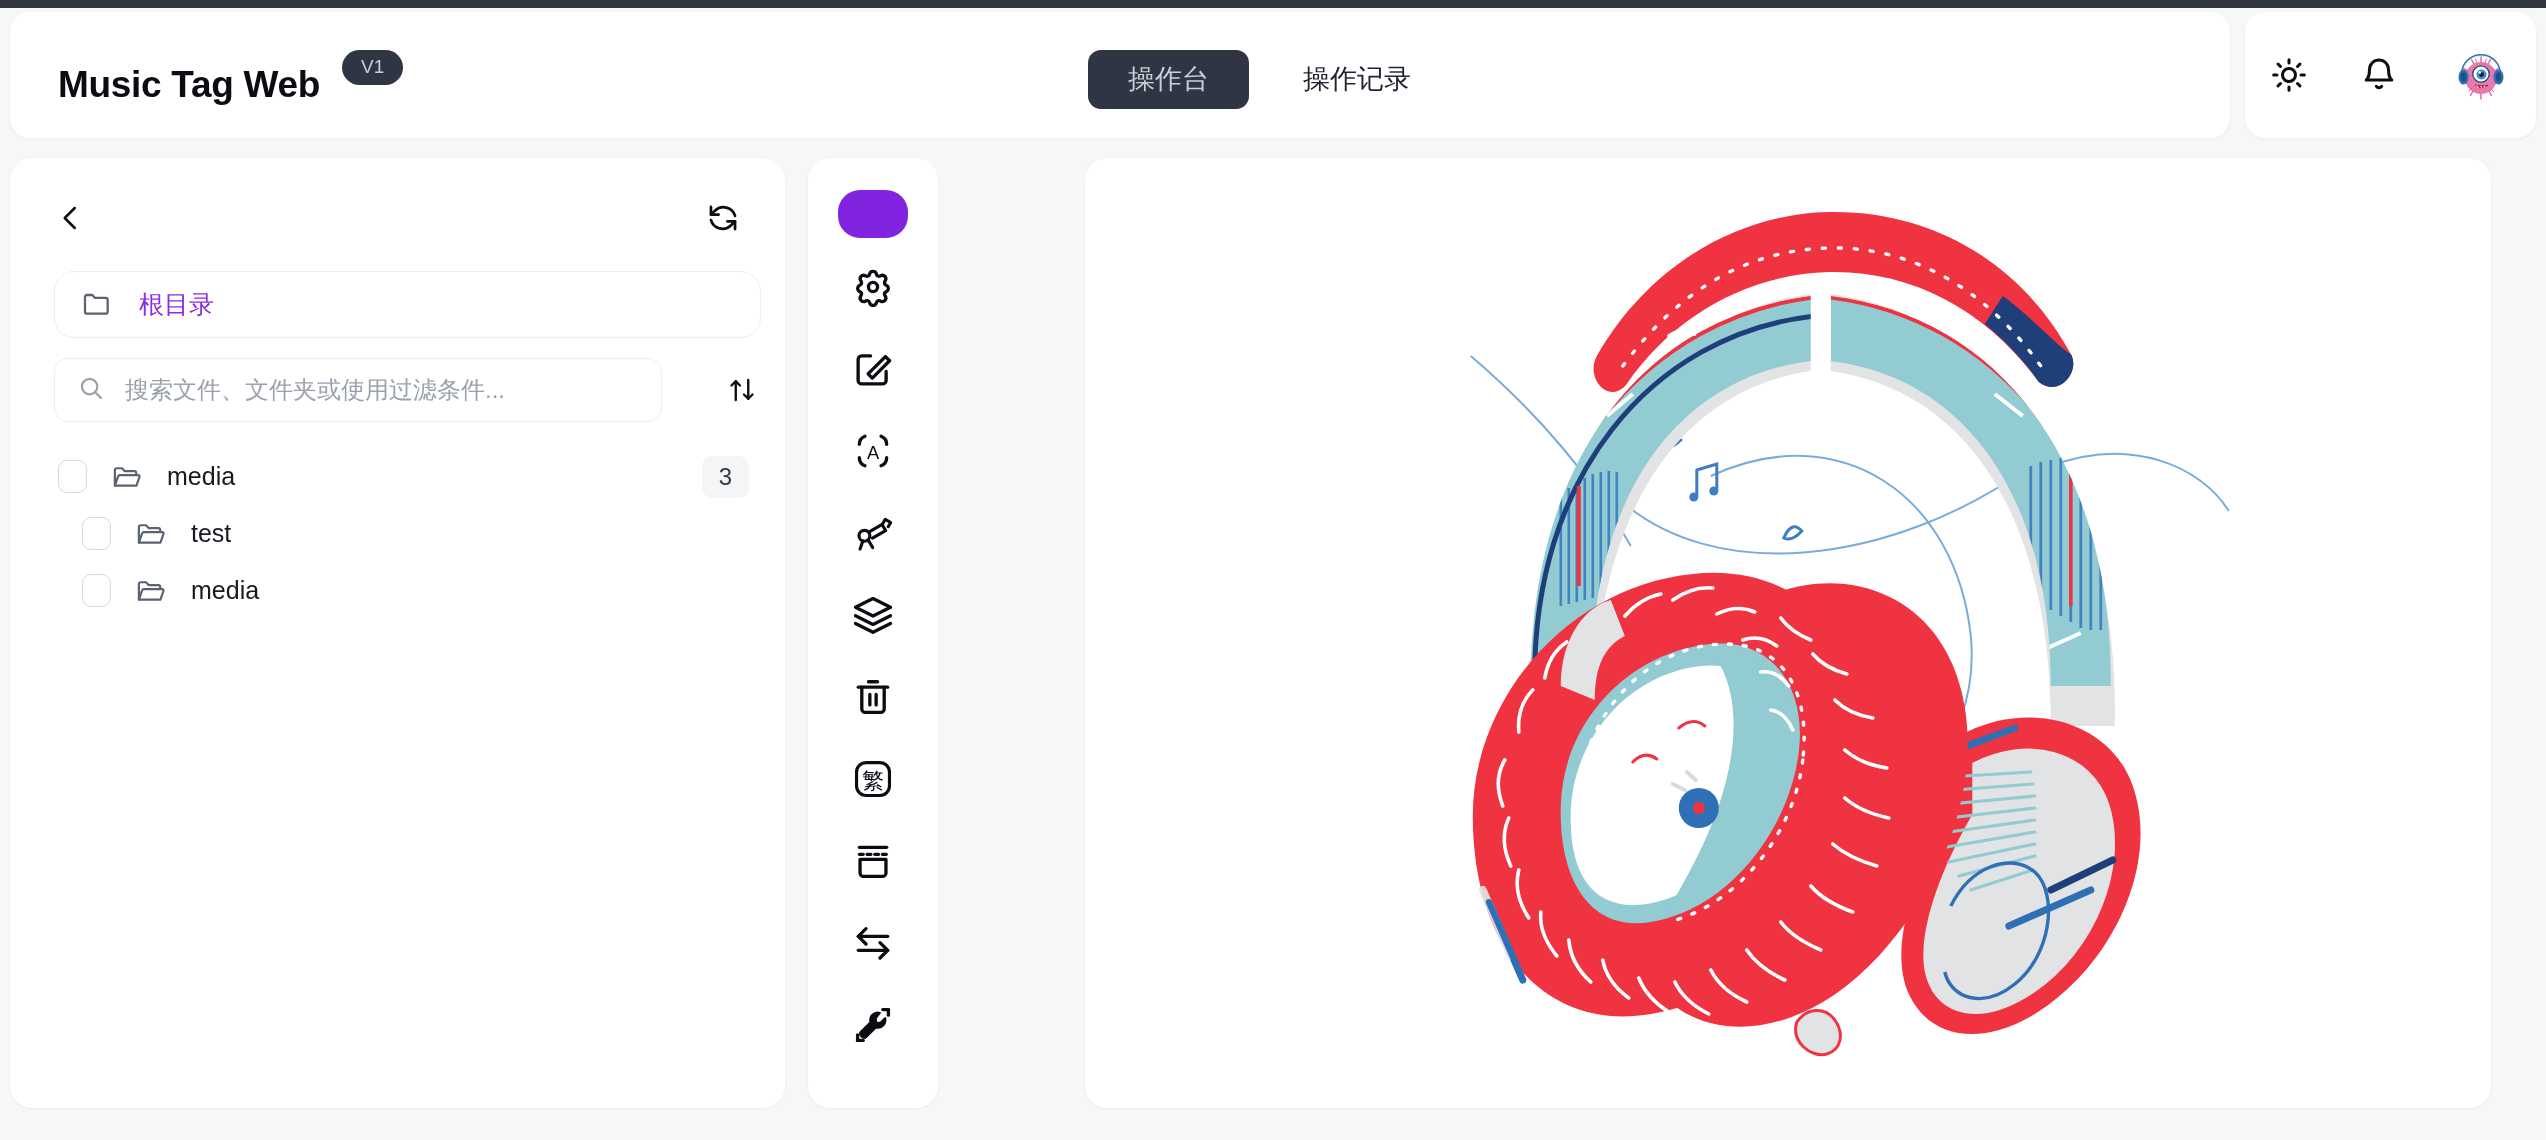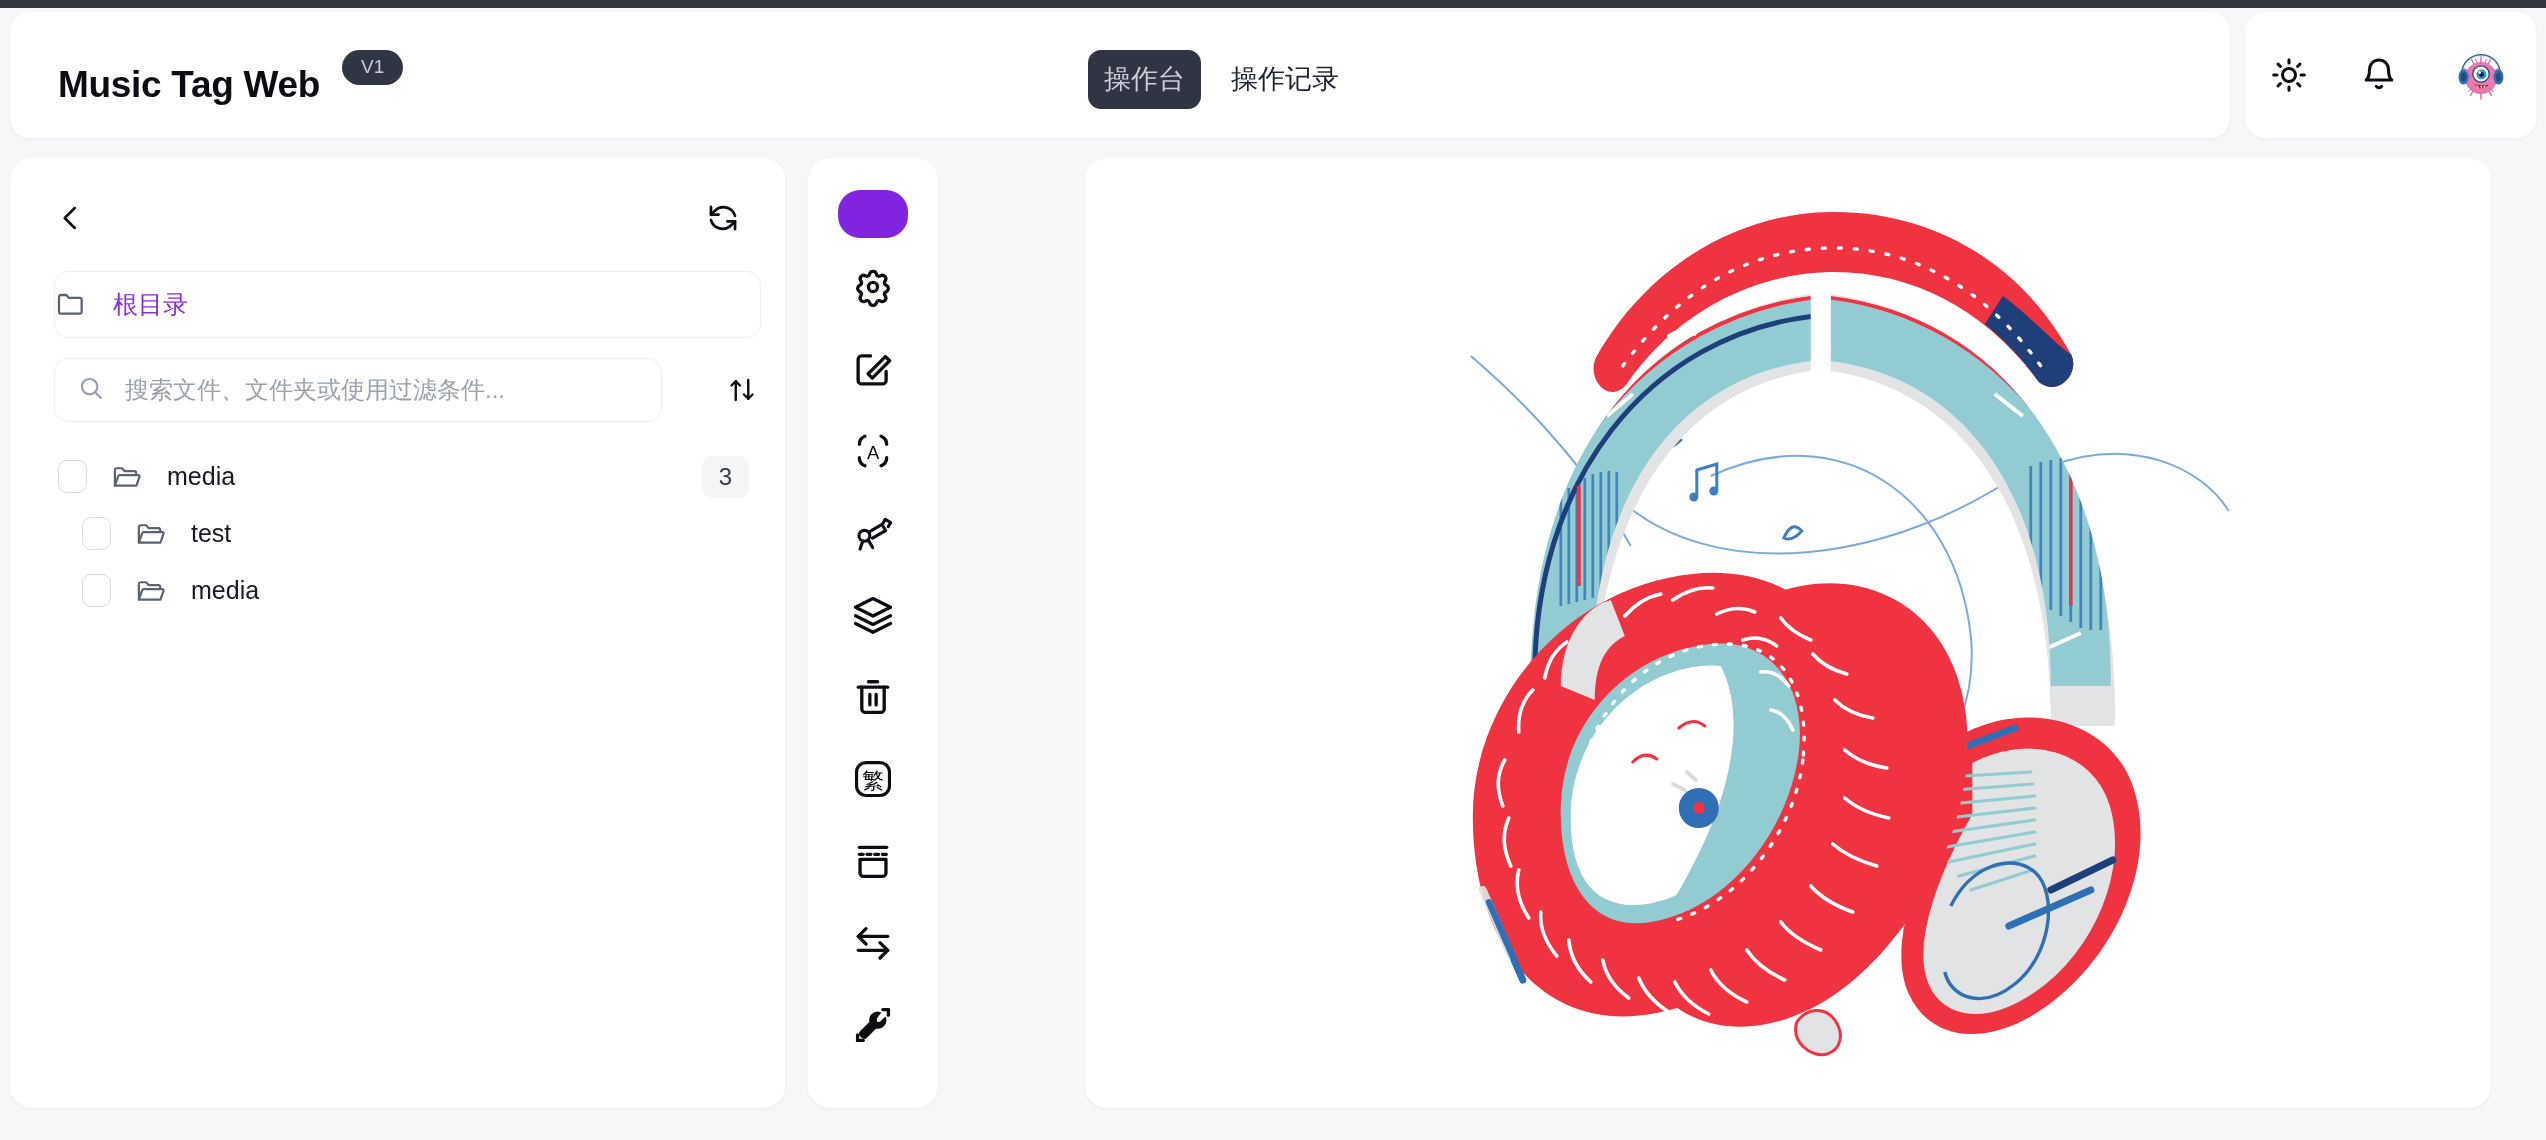--- a/index.html
+++ b/index.html
@@ -69,21 +69,21 @@
     position: absolute;
     left: 1078px;
     top: 38px;
     display: flex;
     align-items: center;
     gap: 14px;
   }
   .tab {
     font-size: 27px;
     color: #1f2430;
-    padding: 16px 16px;
+    padding: 16px 40px;
     border-radius: 13px;
     line-height: 1;
     cursor: pointer;
     white-space: nowrap;
   }
   .tab.active {
     background: #2f3542;
     color: #c9ced8;
   }
 
@@ -151,24 +151,25 @@
   .back-chevron { cursor: pointer; width: 36px; height: 44px; display:flex; align-items:center;}
   .refresh-btn { cursor: pointer; width: 40px; height: 40px; display:flex; align-items:center; justify-content:center;}
 
   .root-box {
     position: absolute;
     top: 113px;
     left: 44px;
     width: 707px;
     height: 67px;
     border: 1px solid #eceef1;
-    border-radius: 14px;
+    border-radius: 20px;
     display: flex;
     align-items: center;
     gap: 26px;
+    padding-left: 26px;
     cursor: pointer;
   }
   .root-label {
     font-size: 25px;
     color: #8b2be2;
     font-weight: 500;
   }
 
   .search-row {
     position: absolute;

